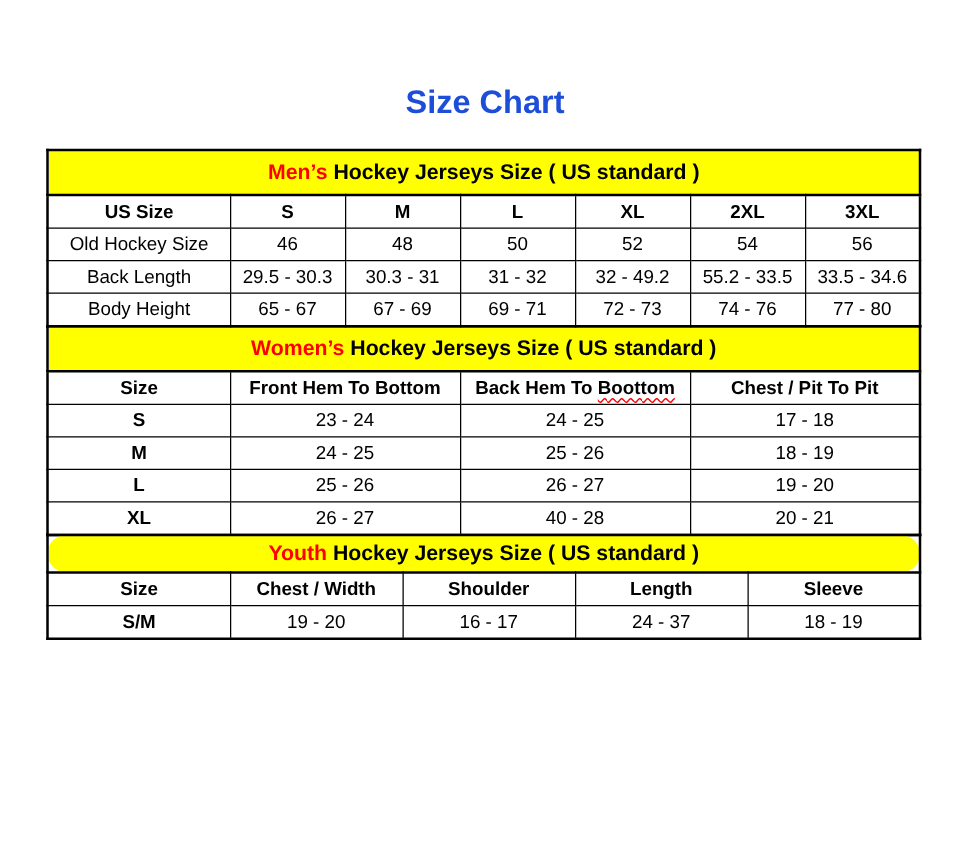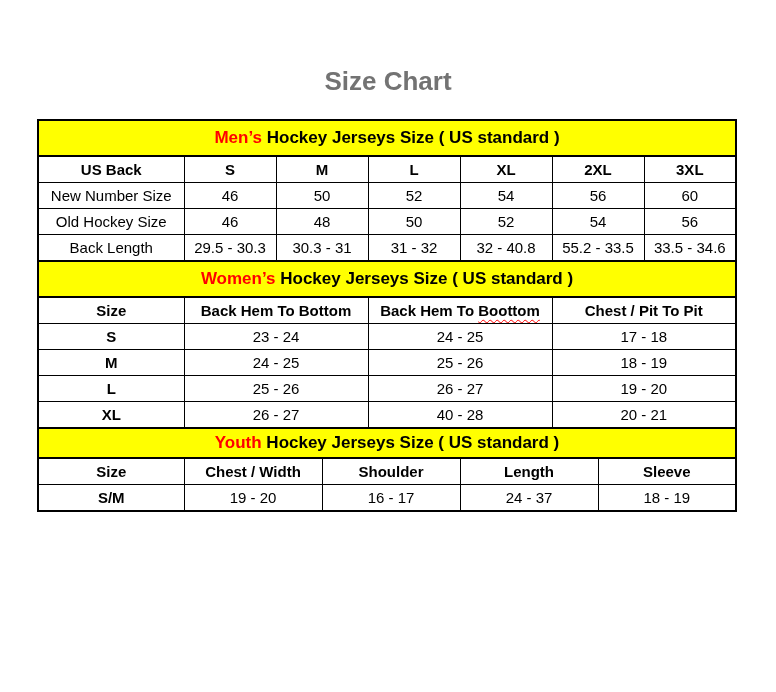--- a/index.html
+++ b/index.html
@@ -38,105 +38,105 @@
     overflow: hidden;
     white-space: nowrap;
   }
   tr.band td {
     background: var(--band-bg, #ffff00);
     font-weight: bold;
     font-size: 17px;
     height: 34px;
     border: 2px solid #000;
   }
-  #youth-size-table tr.band td { height: 28px; }
+  #youth-size-table tr.band td { height: 28px; border-radius: 15px; }
   tr.band .hl { color: var(--accent-red, #ff0000); }
   tr.cols th { font-weight: bold; height: 25px; }
   tbody td { font-weight: normal; height: 25px; }
   tbody td.row-label.bold { font-weight: bold; }
   .squiggle {
     text-decoration: underline wavy #ff0000;
     text-decoration-thickness: 1px;
     text-underline-offset: 3px;
   }
 </style>
 </head>
 <body>
 
 <div class="page">
-  <div class="title" style="color: #737373;">Size Chart</div>
+  <div class="title" style="color: #1d4ed8;">Size Chart</div>
   <div class="chart-wrap">
     <table class="size-table" id="mens-size-table">
         <colgroup>
           <col style="width: 146px;">
           <col style="width: 92px;">
           <col style="width: 92px;">
           <col style="width: 92px;">
           <col style="width: 92px;">
           <col style="width: 92px;">
           <col style="width: 92px;">
         </colgroup>
         <thead>
           <tr class="band">
             <td colspan="7"><span class="hl">Men’s</span><span> Hockey Jerseys Size ( US standard )</span></td>
           </tr>
           <tr class="cols">
-            <th>US Back</th>
+            <th>US Size</th>
             <th>S</th>
             <th>M</th>
             <th>L</th>
             <th>XL</th>
             <th>2XL</th>
             <th>3XL</th>
           </tr>
         </thead>
         <tbody>
-          <tr>
-            <td class="row-label">New Number Size</td>
-            <td>46</td>
-            <td>50</td>
-            <td>52</td>
-            <td>54</td>
-            <td>56</td>
-            <td>60</td>
-          </tr>
           <tr>
             <td class="row-label">Old Hockey Size</td>
             <td>46</td>
             <td>48</td>
             <td>50</td>
             <td>52</td>
             <td>54</td>
             <td>56</td>
           </tr>
           <tr>
             <td class="row-label">Back Length</td>
             <td>29.5 - 30.3</td>
             <td>30.3 - 31</td>
             <td>31 - 32</td>
-            <td>32 - 40.8</td>
+            <td>32 - 49.2</td>
             <td>55.2 - 33.5</td>
             <td>33.5 - 34.6</td>
+          </tr>
+          <tr>
+            <td class="row-label">Body Height</td>
+            <td>65 - 67</td>
+            <td>67 - 69</td>
+            <td>69 - 71</td>
+            <td>72 - 73</td>
+            <td>74 - 76</td>
+            <td>77 - 80</td>
           </tr>
         </tbody>
       </table>
     <table class="size-table" id="womens-size-table">
         <colgroup>
           <col style="width: 146px;">
           <col style="width: 184px;">
           <col style="width: 184px;">
           <col style="width: 184px;">
         </colgroup>
         <thead>
           <tr class="band">
             <td colspan="4"><span class="hl">Women’s</span><span> Hockey Jerseys Size ( US standard )</span></td>
           </tr>
           <tr class="cols">
             <th>Size</th>
-            <th>Back Hem To Bottom</th>
+            <th>Front Hem To Bottom</th>
             <th>Back Hem To <span class="squiggle">Boottom</span></th>
             <th>Chest / Pit To Pit</th>
           </tr>
         </thead>
         <tbody>
           <tr>
             <td class="row-label bold">S</td>
             <td>23 - 24</td>
             <td>24 - 25</td>
             <td>17 - 18</td>

